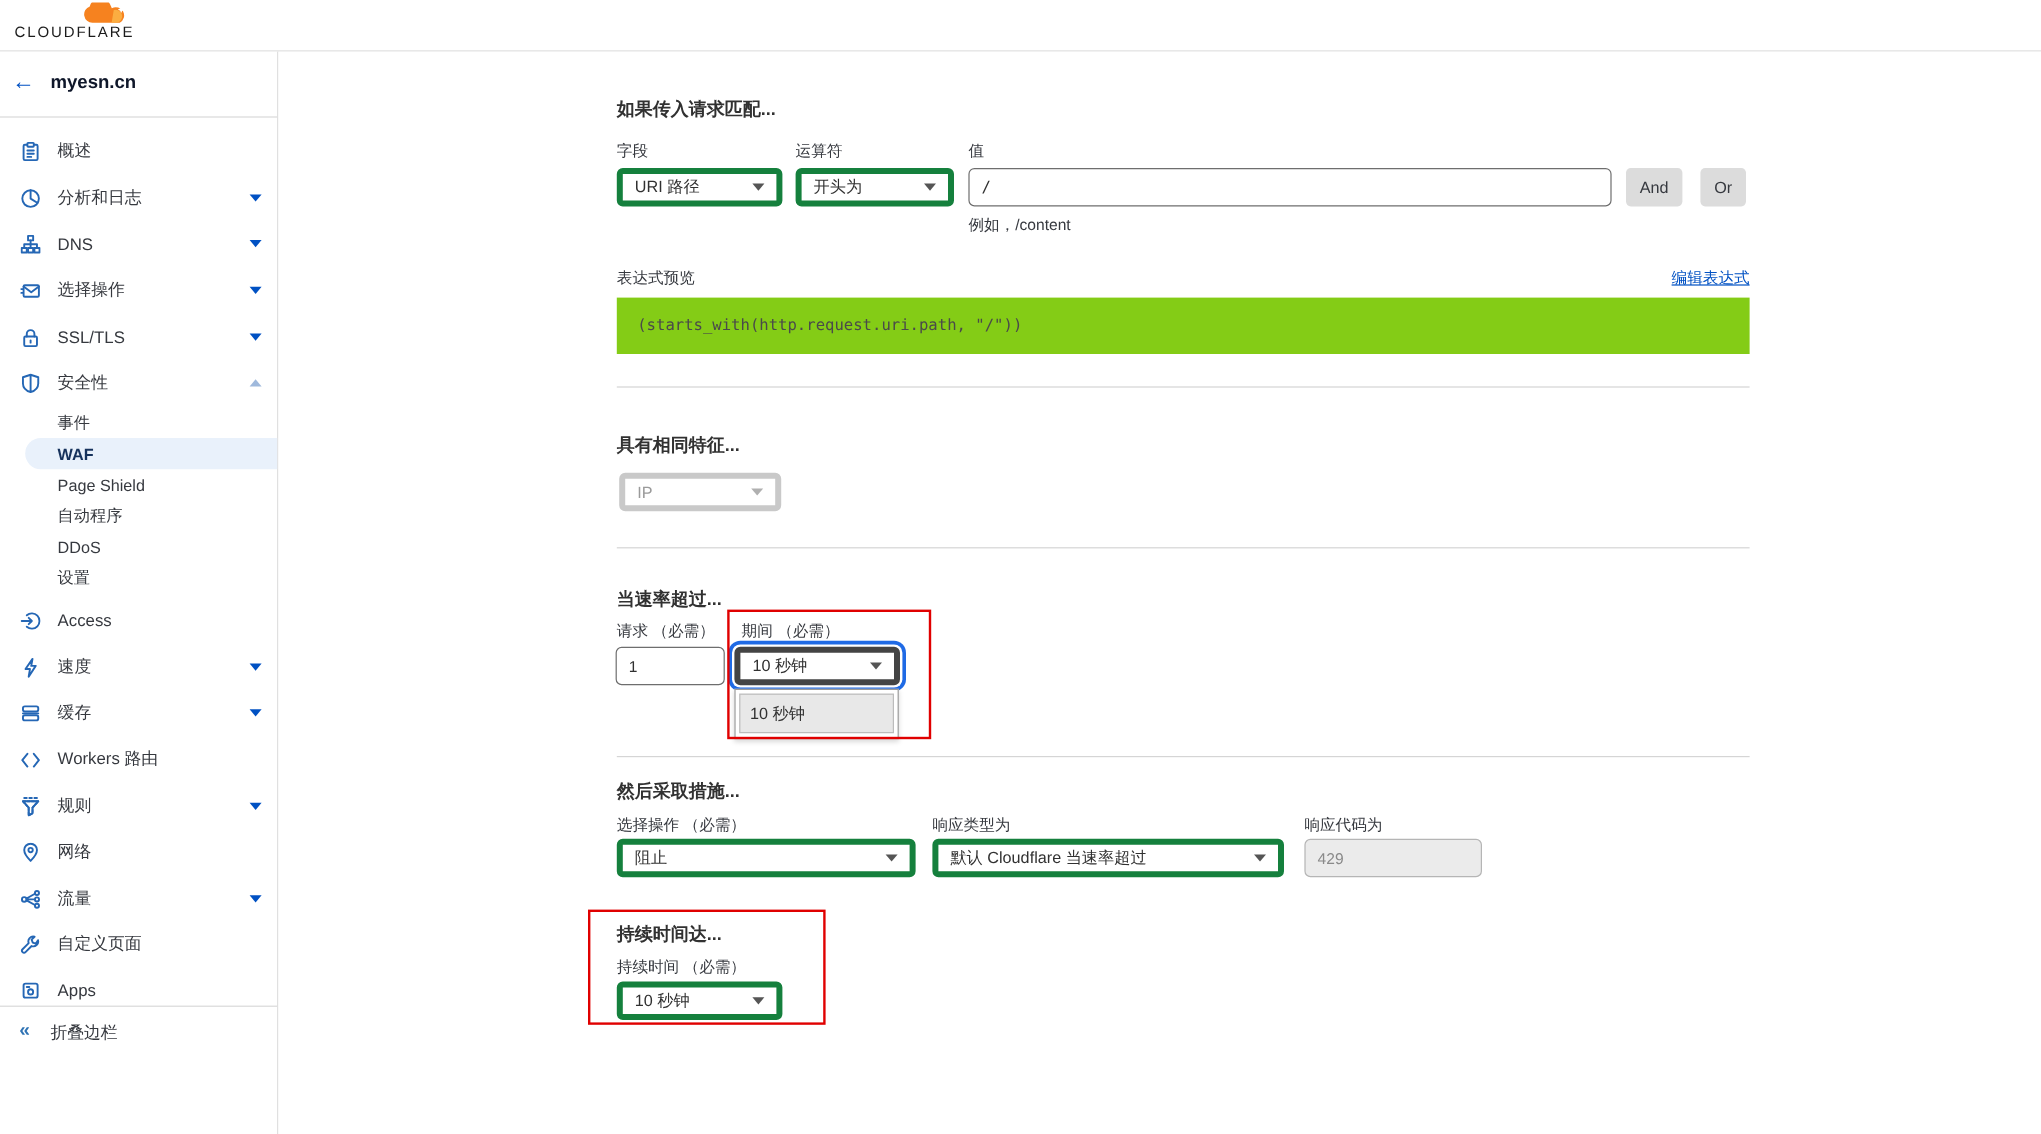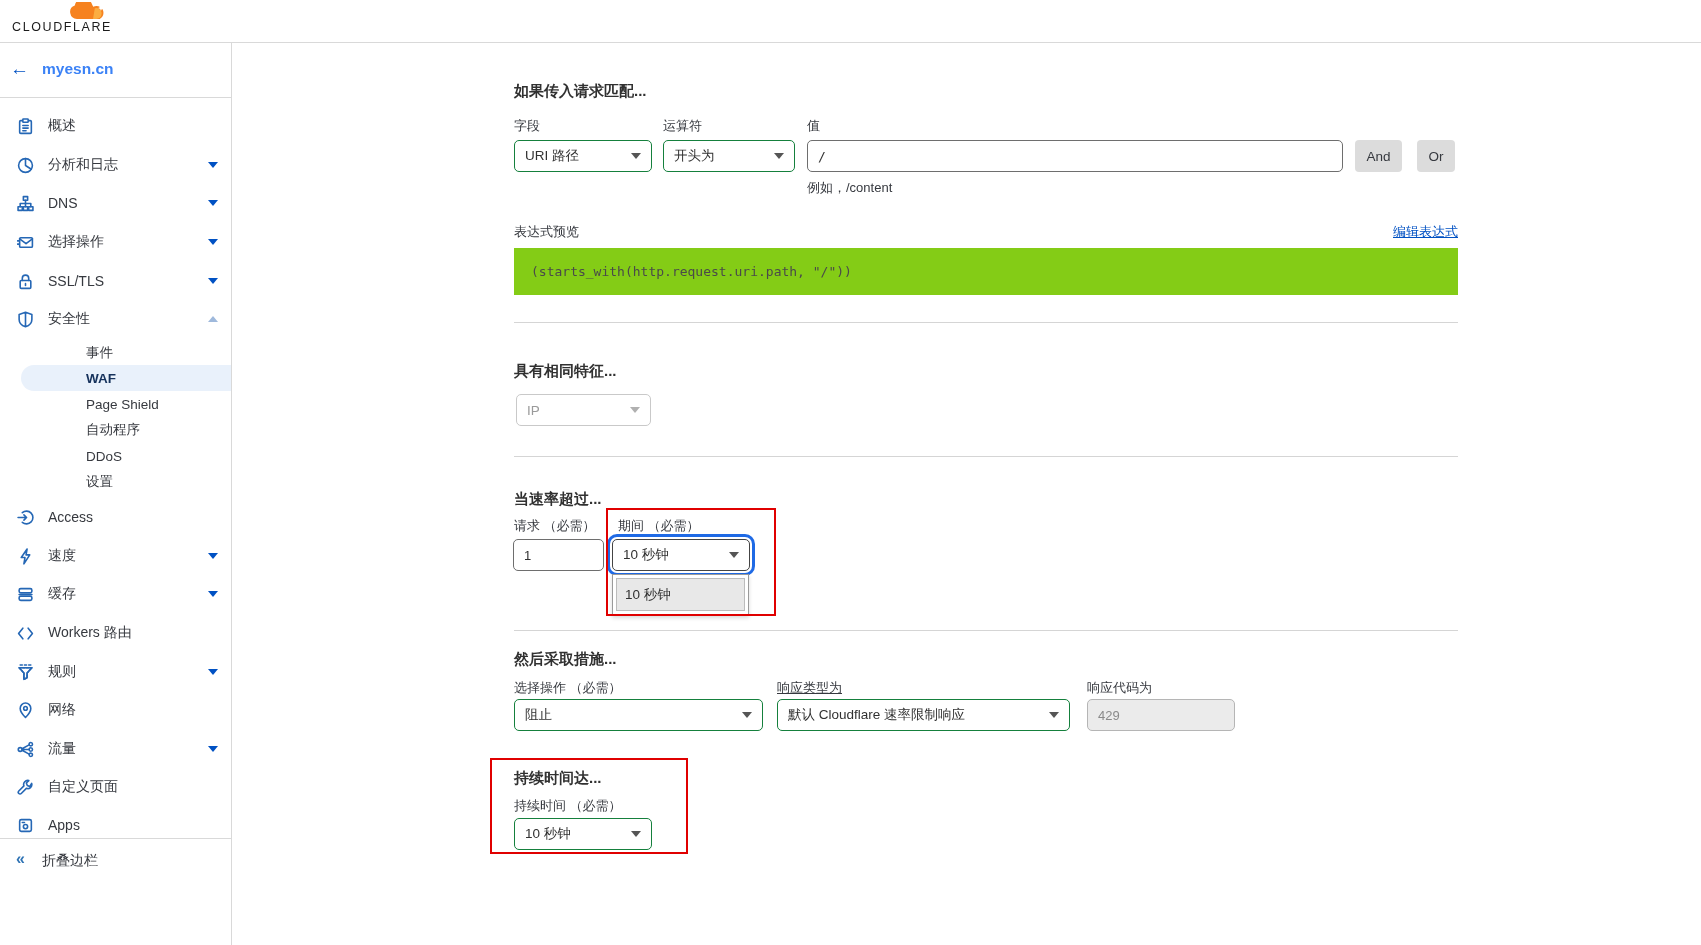--- a/index.html
+++ b/index.html
@@ -15,43 +15,43 @@
   .topbar-right { position:absolute; right:150px; top:0; height:42px; display:flex; align-items:center; gap:38px; }
   .tb-item { display:flex; align-items:center; gap:7px; font-size:14.5px; color:#36393f; cursor:pointer; }
   .caret-dn-dark { width:0; height:0; border-left:6px solid transparent; border-right:6px solid transparent;
     border-top:7px solid #36393f; display:inline-block; }
 
   
   .sidebar { position:absolute; left:0; top:43px; width:232px; bottom:0; background:#fff;
     border-right:1px solid #d9d9d9; }
   .site-header { position:absolute; left:0; top:0; width:100%; height:55px; border-bottom:1px solid #d9d9d9; }
   .back-arrow { position:absolute; left:10px; top:15px; color:#0051c3; font-size:19px; cursor:pointer; }
-  .site-name { position:absolute; left:42px; top:17px; font-size:15.5px; font-weight:bold; color:#3b82f6; }
+  .site-name { position:absolute; left:42px; top:17px; font-size:15.5px; font-weight:bold; color:#0f172a; }
   .nav-item { position:absolute; left:0; width:232px; height:24px; display:flex; align-items:center; cursor:pointer; }
   .nav-icon { position:absolute; left:16px; width:18px; height:18px; display:flex; align-items:center; justify-content:center; }
   .nav-label { position:absolute; left:48px; font-size:14px; color:#36393f; white-space:nowrap; }
-  .nav-sub .nav-label { font-size:13.5px;margin-left:38px; }
+  .nav-sub .nav-label { font-size:13.5px; }
   .nav-caret { position:absolute; right:14px; width:0; height:0;
     border-left:5px solid transparent; border-right:5px solid transparent; border-top:6px solid #0051c3; }
   .nav-caret.up { border-top:none; border-bottom:6px solid #9fb9dc; }
   .waf-pill { position:absolute; left:21px; right:0; top:322px; height:26px; background:#e9f1fb;
     border-radius:13px 0 0 13px; }
   .nav-item.selected .nav-label { font-weight:bold; color:#16325c; }
   .sidebar-footer { position:absolute; left:0; right:0; top:795px; bottom:0; border-top:1px solid #d9d9d9; }
   .collapse-row { position:absolute; left:0; top:10px; width:100%; height:24px; cursor:pointer; }
   .collapse-icon { position:absolute; left:16px; top:1px; color:#2f73b4; font-size:16px; font-weight:bold; }
   .collapse-label { position:absolute; left:42px; top:3px; font-size:14px; color:#36393f; }
 
   
   .main { position:absolute; left:232px; top:43px; right:0; bottom:0; background:#fff; }
   .h-section { position:absolute; font-size:15px; font-weight:bold; color:#313131; }
   .f-label { position:absolute; font-size:13px; color:#36393f; white-space:nowrap; }
   .divider { position:absolute; left:282px; width:944px; height:1px; background:#d5d5d5; }
 
-  .sel { position:absolute; height:32px; border:1px solid #15803d; border-radius:5px; background:#fff;
+  .sel { position:absolute; height:32px; border:5px solid #15803d; border-radius:5px; background:#fff;
     display:flex; align-items:center; padding:0 10px; font-size:13.5px; color:#313131; cursor:pointer; }
   .sel .sc { position:absolute; right:10px; width:0; height:0;
     border-left:5px solid transparent; border-right:5px solid transparent; border-top:6px solid #555; }
   .sel.disabled { border-color:#c9c9c9; color:#9a9a9a; cursor:default; }
   .sel.disabled .sc { border-top-color:#b0b0b0; }
   .sel.focused { border-color:#444;
     box-shadow:0 0 0 2px #fff, 0 0 0 5px #1f6ae5; }
 
   .txt { position:absolute; height:32px; border:1px solid #6e6e6e; border-radius:5px; background:#fff;
     padding:0 10px; font-size:13px; font-family:"DejaVu Sans Mono","Liberation Mono",monospace; color:#313131; }
@@ -323,28 +323,28 @@
   </div>
   <div class="dd-panel">
     <div class="dd-option">10 秒钟</div>
   </div>
   <div class="redbox" style="left:374px; top:465px; width:170px; height:108px;"></div>
 
   <div class="divider" style="top:587px;"></div>
 
   <div class="h-section" style="left:282px; top:607px;">然后采取措施...</div>
   <div class="f-label" style="left:282px; top:636px;">选择操作 （必需）</div>
-  <div class="f-label" style="left:545px; top:636px;text-decoration:underline;">响应类型为</div>
+  <div class="f-label" style="left:545px; top:636px;">响应类型为</div>
   <div class="f-label" style="left:855px; top:636px;">响应代码为</div>
   <div class="sel" style="left:282px; top:656px; width:249px;">
     <span>阻止</span>
       <span class="sc"></span>
   </div>
   <div class="sel" style="left:545px; top:656px; width:293px;">
-    <span>默认 Cloudflare 速率限制响应</span>
+    <span>默认 Cloudflare 当速率超过</span>
       <span class="sc"></span>
   </div>
   <input class="txt plain disabled" style="left: 855px; top: 656px; width: 148px;" disabled="" value="429">
 
   <div class="h-section" style="left:282px; top:726px;">持续时间达...</div>
   <div class="f-label" style="left:282px; top:754px;">持续时间 （必需）</div>
   <div class="sel" style="left:282px; top:775px; width:138px;">
     <span>10 秒钟</span>
       <span class="sc"></span>
   </div>

